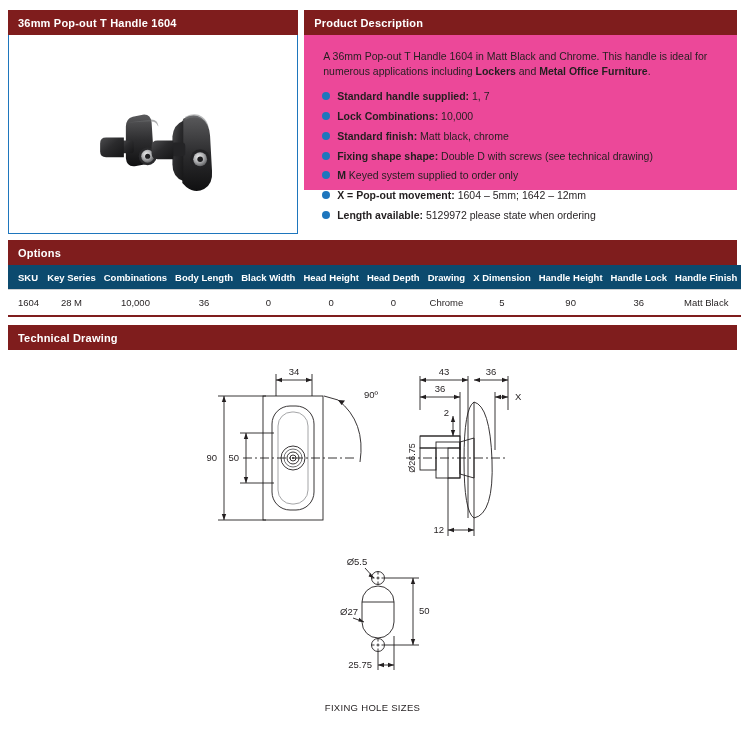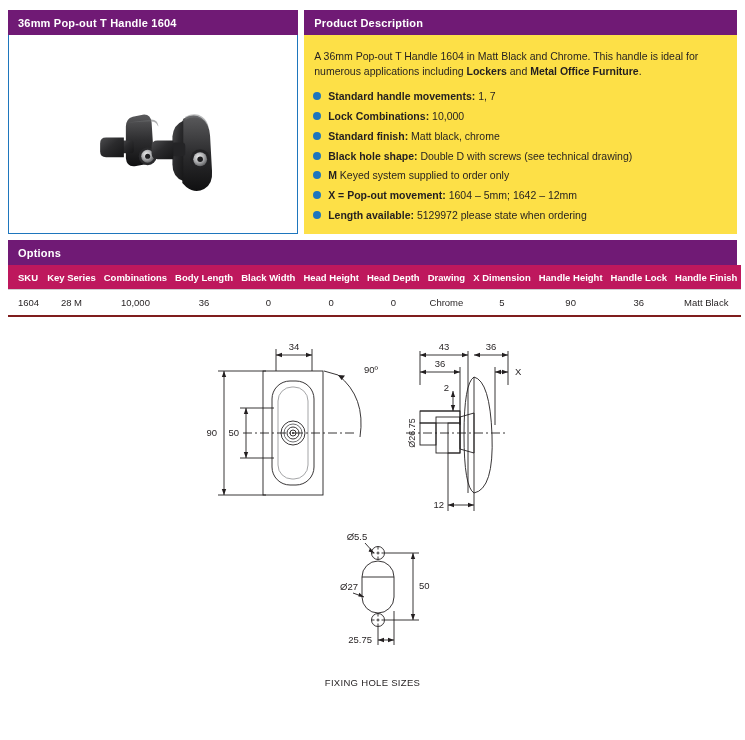--- a/index.html
+++ b/index.html
@@ -11,38 +11,38 @@
     color: #231f20;
   }
   .page { position: relative; width: 745px; height: 740px; overflow: hidden; }
 
   
   .top { display: flex; gap: 6px; padding: 10px 8px 0 8px; }
   .panel-left { width: 291px; }
   .panel-right { width: 434px; }
 
   .bar {
-    background: #701a75;
+    background: #7f1d1d;
     color: #ffffff;
     font-size: 11px;
     font-weight: bold;
     padding: 7px 10px 6px 10px;
     letter-spacing: .2px;
   }
   .panel-body-left {
     border: 1px solid #1e76bd;
     border-top: none;
     height: 199px;
     position: relative;
     background: #fff;
   }
   .panel-body-right {
-    background: #fde047;
-    height: 199px;
-    padding: 14px 16px 10px 8px;
+    background: #ec4899;
+    height: 155px;
+    padding: 14px 16px 10px 17px;
     font-size: 10.5px;
     line-height: 1.45;
   }
   .intro { margin: 0 0 10px 2px; }
   .intro b { font-weight: bold; }
 
   ul.feat { list-style: none; margin: 0; padding: 0; }
   ul.feat li {
     position: relative;
     padding-left: 16px;
@@ -60,21 +60,21 @@
   .product-img { position: absolute; left: 0; top: 0; width: 100%; height: 100%; }
 
   
   .options-wrap { padding: 6px 8px 0 8px; }
   table.options {
     width: 100%;
     border-collapse: collapse;
     font-size: 9.5px;
   }
   table.options thead th {
-    background: #be185d;
+    background: #0c4a6e;
     color: #ffffff;
     font-weight: bold;
     font-size: 9.5px;
     padding: 7px 4px 6px 4px;
     text-align: center;
     white-space: nowrap;
   }
   table.options thead th.left { text-align: left; padding-left: 10px; }
   table.options tbody td {
     padding: 7px 4px;
@@ -149,24 +149,24 @@
       </div>
     </div>
 
     <div class="panel-right">
       <div class="bar">Product Description</div>
       <div class="panel-body-right">
         <p class="intro">
           <span>A 36mm Pop-out T Handle 1604 in Matt Black and Chrome. This handle is ideal for numerous applications including </span><b>Lockers</b><span> and </span><b>Metal Office Furniture</b><span>.</span>
         </p>
         <ul class="feat">
-          <li><span class="dot"></span><b>Standard handle movements:</b><span> 1, 7</span></li>
+          <li><span class="dot"></span><b>Standard handle supplied:</b><span> 1, 7</span></li>
           <li><span class="dot"></span><b>Lock Combinations:</b><span> 10,000</span></li>
           <li><span class="dot"></span><b>Standard finish:</b><span> Matt black, chrome</span></li>
-          <li><span class="dot"></span><b>Black hole shape:</b><span> Double D with screws (see technical drawing)</span></li>
+          <li><span class="dot"></span><b>Fixing shape shape:</b><span> Double D with screws (see technical drawing)</span></li>
           <li><span class="dot"></span><b>M</b><span> Keyed system supplied to order only</span></li>
           <li><span class="dot"></span><b>X = Pop-out movement:</b><span> 1604 – 5mm; 1642 – 12mm</span></li>
           <li><span class="dot"></span><b>Length available:</b><span> 5129972 please state when ordering</span></li>
         </ul>
       </div>
     </div>
   </div>
 
   <div class="options-wrap">
     <div class="bar">Options</div>
@@ -200,20 +200,21 @@
           <td>5</td>
           <td>90</td>
           <td>36</td>
           <td>Matt Black</td>
         </tr>
       </tbody>
     </table>
   </div>
 
   <div class="tech-wrap">
+    <div class="bar">Technical Drawing</div>
     <div class="tech-body">
 
       <svg class="tech-svg" width="729" height="350" viewBox="0 0 729 350">
         <g stroke="#231f20" fill="none" stroke-width="0.9" font-family="Liberation Sans, sans-serif" font-size="9.5">
 
           <line x1="268" y1="30" x2="304" y2="30"></line>
           <path d="M268 30 l6 -2.2 l0 4.4 z" fill="#231f20" stroke="none"></path>
           <path d="M304 30 l-6 -2.2 l0 4.4 z" fill="#231f20" stroke="none"></path>
           <line x1="268" y1="24" x2="268" y2="46"></line>
           <line x1="304" y1="24" x2="304" y2="46"></line>

